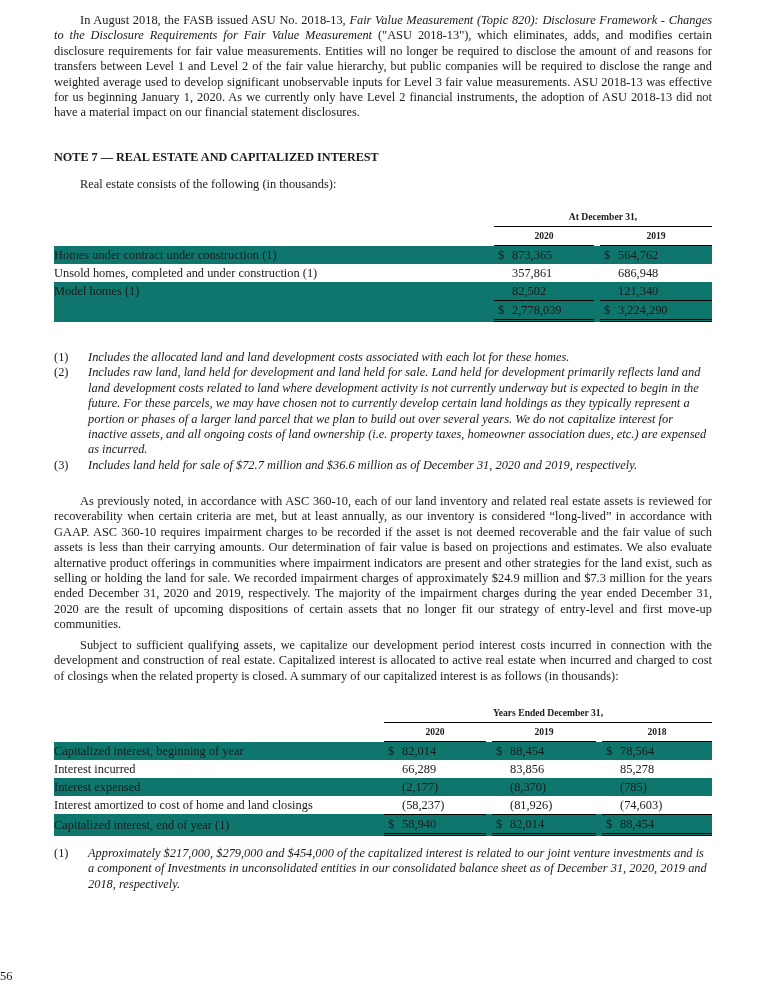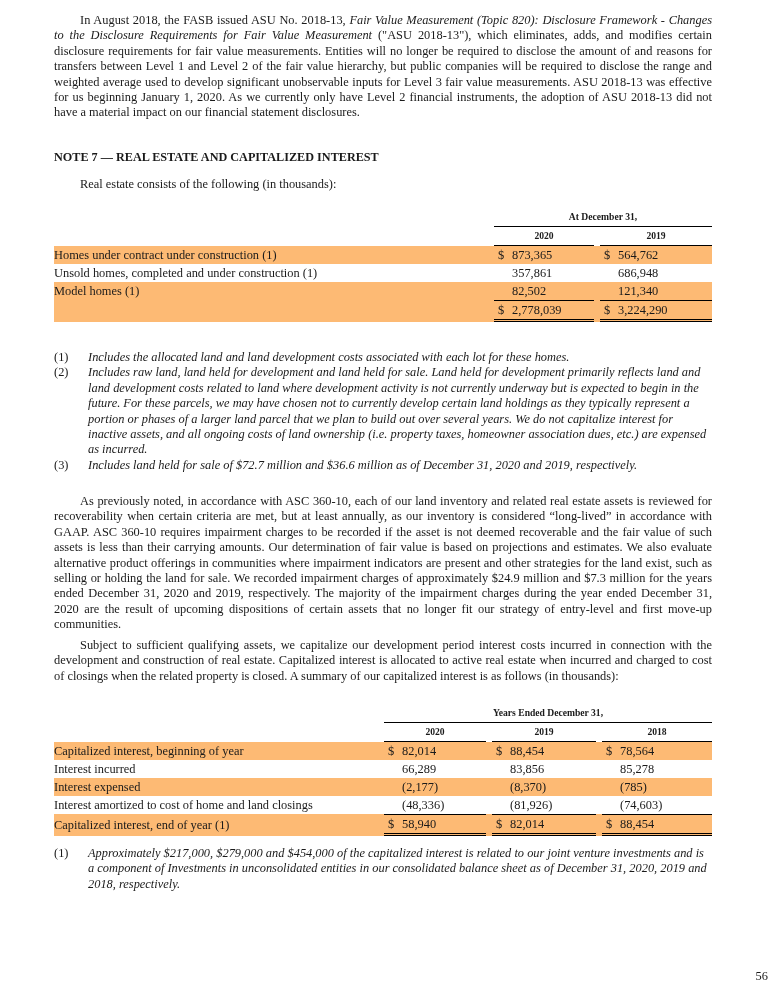--- a/index.html
+++ b/index.html
@@ -11,34 +11,34 @@
   .page { position: absolute; left: 54px; top: 0; width: 658px; }
   p { margin: 0; text-align: justify; }
   .para { position: absolute; left: 0; width: 658px; }
   .indent { text-indent: 26px; margin-top: 6px; }
   .heading { position: absolute; left: 0; font-weight: bold; font-size: 12.2px; }
   .subhead { position: absolute; left: 26px; }
   em { font-style: italic; }
 
   table.fin { position: absolute; left: 0; width: 658px; border-collapse: separate; border-spacing: 0; font-size: 12.4px; }
   table.fin td { padding: 0; height: 18px; line-height: 18px; white-space: nowrap; }
-  table.fin tr.shade td { background: #fdba74; }
+  table.fin tr.shade td { background: #0f766e; }
   .hdr { font-weight: bold; font-size: 9.6px; text-align: center; line-height: 14px; height: 14px; margin-top: 30px; }
   .rule-top { border-bottom: 1.5px solid #000; }
   .colrule { border-bottom: 1.5px solid #000; }
   .dollar { text-align: left; padding-left: 4px !important; }
   .num { text-align: left; padding-right: 2px !important; }
   .tot td.u { border-top: 1px solid #000; border-bottom: 3px double #000; }
 
   .fn { position: absolute; left: 0; width: 658px; }
   .fn-item { display: flex; margin: 0; }
   .fn-mark { width: 34px; flex: 0 0 34px; padding-left: 0; }
   .fn-text { flex: 1; text-align: left; font-style: italic; }
 
-  .pagenum { position: absolute; left: 0; width: 768px; top: 969px; text-align: right; font-size: 12.4px; }
+  .pagenum { position: absolute; left: 0; width: 768px; top: 969px; text-align: left; font-size: 12.4px; }
 </style>
 </head>
 <body>
 
 <div class="page">
 
   <p class="para indent" style="top:7px;"><span>In August 2018, the FASB issued ASU No. 2018-13, </span><em>Fair Value Measurement (Topic 820): Disclosure Framework - Changes to the Disclosure Requirements for Fair Value Measurement</em><span> ("ASU 2018-13"), which eliminates, adds, and modifies certain disclosure requirements for fair value measurements. Entities will no longer be required to disclose the amount of and reasons for transfers between Level 1 and Level 2 of the fair value hierarchy, but public companies will be required to disclose the range and weighted average used to develop significant unobservable inputs for Level 3 fair value measurements. ASU 2018-13 was effective for us beginning January 1, 2020. As we currently only have Level 2 financial instruments, the adoption of ASU 2018-13 did not have a material impact on our financial statement disclosures.</span></p>
 
   <div class="heading" style="top:150px;">NOTE 7 — REAL ESTATE AND CAPITALIZED INTEREST</div>
 
@@ -172,21 +172,21 @@
       <td></td>
           <td></td>
       <td class="num">(8,370)</td>
       <td></td>
           <td></td>
       <td class="num">(785)</td>
     </tr>
     <tr>
       <td>Interest amortized to cost of home and land closings</td>
       <td></td>
-      <td class="num">(48,336)</td>
+      <td class="num">(58,237)</td>
       <td></td>
           <td></td>
       <td class="num">(81,926)</td>
       <td></td>
           <td></td>
       <td class="num">(74,603)</td>
     </tr>
     <tr class="shade tot">
       <td>Capitalized interest, end of year (1)</td>
       <td class="dollar u">$</td>

